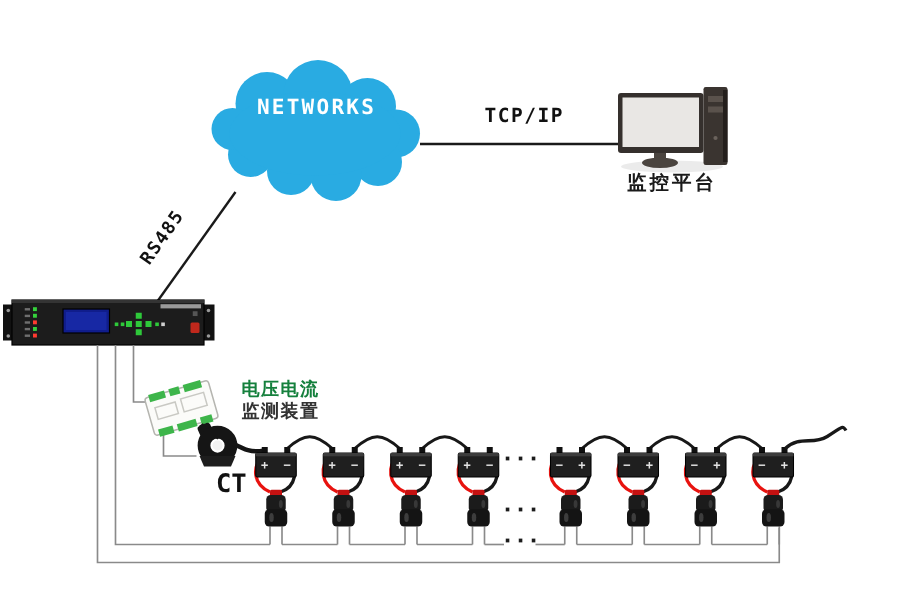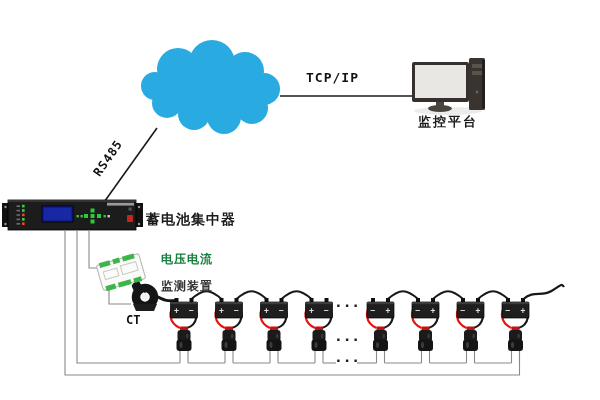--- a/index.html
+++ b/index.html
@@ -4,21 +4,21 @@
 <style>
   html,body{margin:0;padding:0;background:#ffffff;}
   .stage{
     position:relative;width:600px;height:400px;background:#ffffff;overflow:hidden;
     font-family:"Liberation Sans","DejaVu Sans",sans-serif;
   }
   .stage svg{position:absolute;left:0;top:0;}
   .lbl{position:absolute;color:#111;white-space:nowrap;}
   .mono{font-family:"DejaVu Sans Mono","Liberation Mono",monospace;font-weight:700;}
   .cloud-text{color:#ffffff;text-align:center;font-size:13px;letter-spacing:1.5px;}
-  .tcpip{font-size:13px;letter-spacing:1px;text-align:left;width:70px;}
+  .tcpip{font-size:13px;letter-spacing:1px;text-align:right;width:70px;}
   .rs485{font-size:12px;letter-spacing:1px;transform:rotate(-55deg);transform-origin:center center;}
   .cjk{font-weight:700;color:#1a1a1a;}
   .dots{font-size:17px;font-weight:900;letter-spacing:3px;color:#1c1c1c;line-height:1;}
 </style>
 </head>
 <body>
 
 <div class="stage">
 
   <svg id="wire-svg" width="600" height="400" viewBox="0 0 600 400">
@@ -290,30 +290,30 @@
           <rect x="511.5" y="326.5" width="8" height="5" rx="1" fill="#c41111"></rect>
           <rect x="509" y="330" width="13" height="11.5" rx="3" fill="#1b1b1b"></rect>
           <rect x="508" y="339.5" width="15" height="11.5" rx="3" fill="#141414"></rect>
           <ellipse cx="512.5" cy="345" rx="1.5" ry="3" fill="#3d3d3d"></ellipse>
           <ellipse cx="518.7" cy="336" rx="1.3" ry="2.6" fill="#383838"></ellipse>
         </g>
         <path d="M523.5 299 C533.5 290 541.5 297 551.5 291 S561.5 283 564 287" stroke="#181818" stroke-width="2.2" fill="none"></path>
       </g>
   </svg>
 
+  <div class="lbl mono cloud-text" style="left:131px;top:64px;width:160px;font-size:14px;">NETWORKS</div>
 
   <div class="lbl mono tcpip" style="left:306px;top:70px;">TCP/IP</div>
 
   <div class="lbl mono rs485" style="left:80px;top:151px;width:56px;text-align:center;">RS485</div>
 
   <div class="lbl cjk" style="left:407px;top:113px;width:82px;text-align:center;font-size:13px;letter-spacing:2px;">监控平台</div>
 
-  <div class="lbl cjk" style="left:146px;top:211px;font-size:14px;letter-spacing:1px;">蓄电池集中器</div>
 
   <div class="lbl cjk" style="left:161px;top:251px;font-size:12px;letter-spacing:1px;color:#15803d;">电压电流</div>
-  <div class="lbl cjk" style="left:161px;top:266px;font-size:12px;letter-spacing:1px;color:#333;margin-top:12px;">监测装置</div>
-
-  <div class="lbl mono" style="left:126px;top:313px;font-size:12px;">CT</div>
+  <div class="lbl cjk" style="left:161px;top:266px;font-size:12px;letter-spacing:1px;color:#333;">监测装置</div>
+
+  <div class="lbl mono" style="left:144px;top:313px;font-size:17px;">CT</div>
 
   <div class="lbl dots" style="left:336px;top:297px;">···</div>
   <div class="lbl dots" style="left:336px;top:331px;">···</div>
   <div class="lbl dots" style="left:336px;top:352px;">···</div>
 </div>
 
 </body></html>

